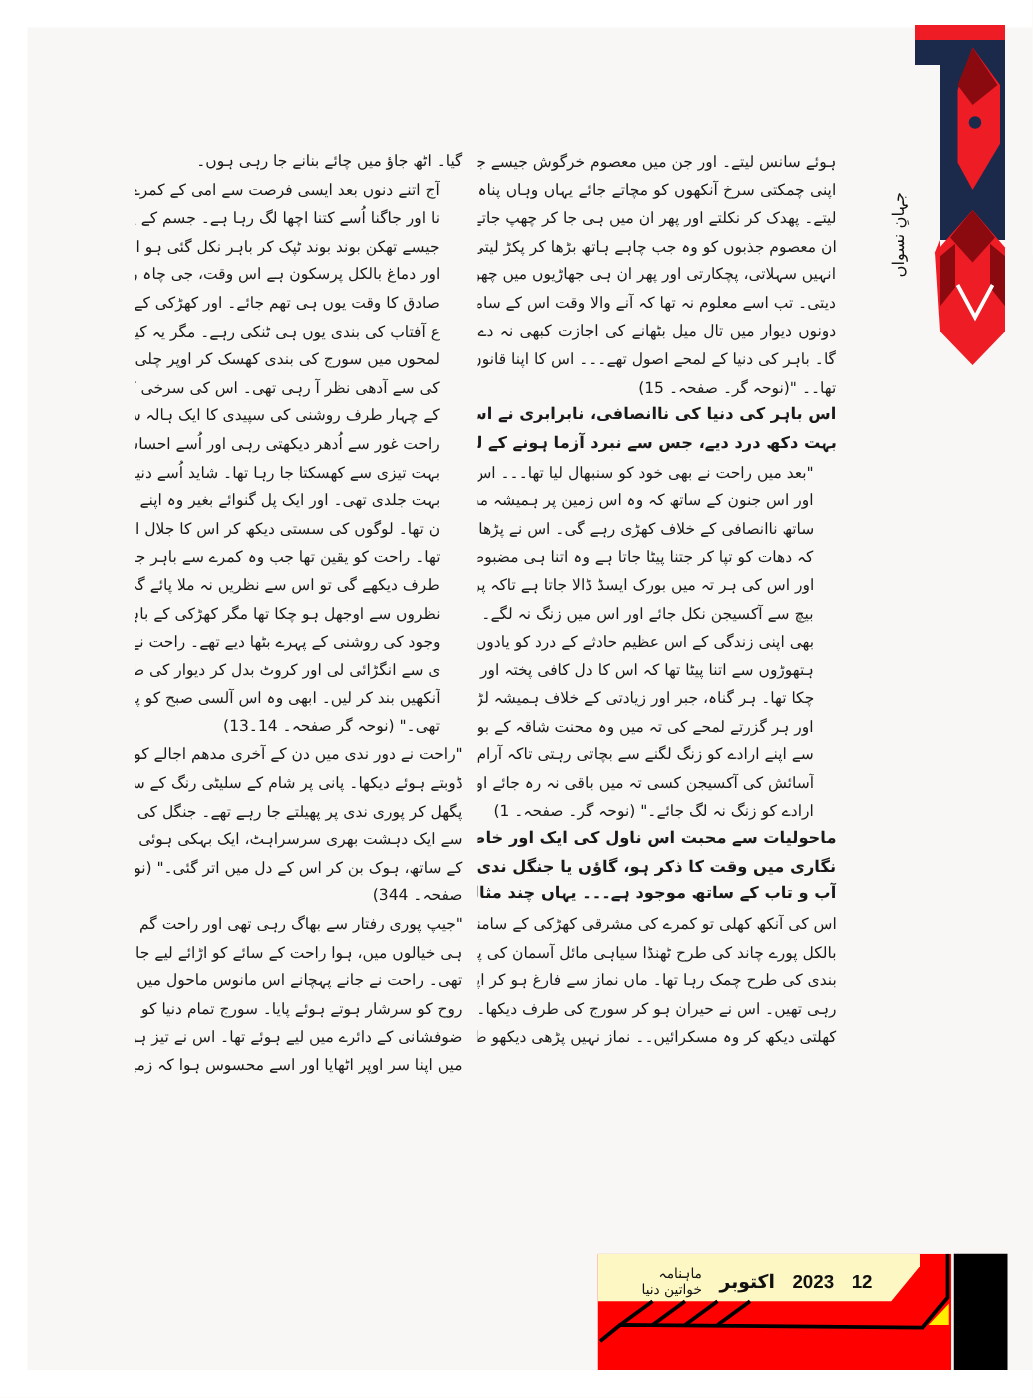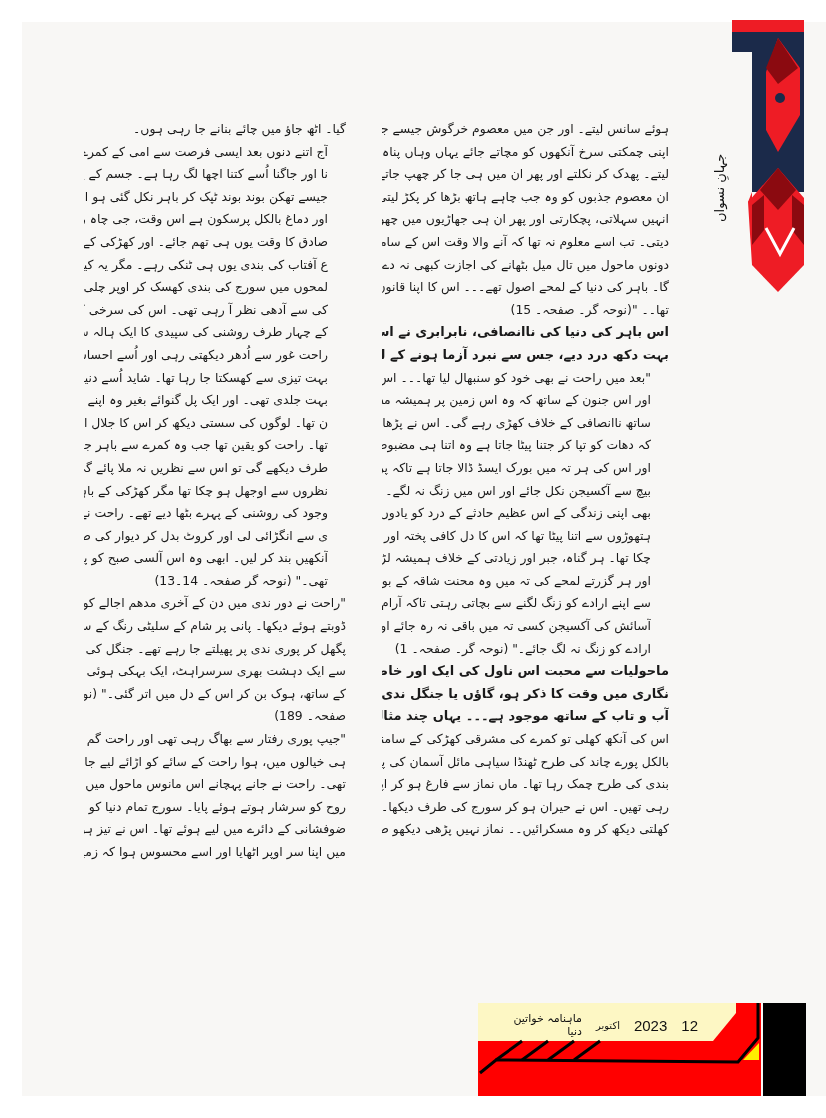--- a/index.html
+++ b/index.html
@@ -3,32 +3,32 @@
 <meta charset="utf-8">
 <style>
   html, body { margin:0; padding:0; }
   body { width:826px; height:1118px; background:#ffffff; position:relative; overflow:hidden; font-family:"DejaVu Sans", sans-serif; }
   .page { position:absolute; left:22px; top:22px; width:804px; height:1074px; background:#f8f7f5; }
   .col { position:absolute; direction:rtl; text-align:justify; color:#1a1a1a; font-family:"DejaVu Sans", sans-serif; font-size:12.4px; line-height:22.6px; }
   .col .line { display:block; white-space:nowrap; overflow:hidden; text-align-last:justify; }
   .col .line.last { text-align-last:right; }
   .col .bold { font-weight:bold; font-size:13px; }
   .right-col { left:382px; top:118px; width:287px; }
-  .left-col { left:84px; top:118px; width:262px; }
+  .left-col { left:108px; top:118px; width:262px; }
   .indent { padding-right:18px; }
   
   .side { position:absolute; left:730px; top:20px; width:76px; height:272px; }
   .side-label { position:absolute; left:712px; top:150px; width:30px; height:75px; writing-mode:vertical-rl; transform:rotate(180deg); font-size:13px; color:#111; direction:rtl; text-align:center; font-family:"DejaVu Sans", sans-serif; }
   
   .banner { position:absolute; left:478px; top:1003px; width:283px; height:93px; }
   .banner-black { position:absolute; left:763px; top:1003px; width:43px; height:93px; background:#000; }
   .banner-text { position:absolute; left:478px; top:1014px; width:220px; height:22px; display:flex; align-items:center; justify-content:flex-start; gap:14px; direction:ltr; padding-left:28px; box-sizing:border-box; }
   .banner-text .mag { font-size:11px; color:#111; direction:rtl; }
-  .banner-text .month { font-size:10px; color:#111; direction:rtl; }
-  .banner-text .year, .banner-text .pg { font-family:"Liberation Sans", sans-serif; font-weight:normal; font-size:15px; color:#111; }
+  .banner-text .month { font-size:15px; color:#111; direction:rtl;font-weight:bold; }
+  .banner-text .year, .banner-text .pg { font-family:"Liberation Sans", sans-serif; font-weight:bold; font-size:15px; color:#111; }
 </style>
 </head>
 <body>
 
 <div class="page"></div>
 
 <svg class="side" viewBox="0 0 76 272" xmlns="http://www.w3.org/2000/svg">
   <rect x="2" y="0" width="72" height="12" fill="#ee1c25"></rect>
   <rect x="2" y="12" width="72" height="20" fill="#1b2a4a"></rect>
   <rect x="22" y="32" width="52" height="140" fill="#1b2a4a"></rect>
@@ -45,21 +45,21 @@
 <div class="side-label">جہانِ نسواں</div>
 
 <div class="col right-col">
   <div id="rc-lines">
       <span class="line">ہوئے سانس لیتے۔ اور جن میں معصوم خرگوش جیسے جذبے</span>
       <span class="line">اپنی چمکتی سرخ آنکھوں کو مچاتے جائے یہاں وہاں پناہ</span>
       <span class="line">لیتے۔ پھدک کر نکلتے اور پھر ان میں ہی جا کر چھپ جاتے۔</span>
       <span class="line">ان معصوم جذبوں کو وہ جب چاہے ہاتھ بڑھا کر پکڑ لیتی۔</span>
       <span class="line">انہیں سہلاتی، پچکارتی اور پھر ان ہی جھاڑیوں میں چھوڑ</span>
       <span class="line">دیتی۔ تب اسے معلوم نہ تھا کہ آنے والا وقت اس کے سامنے</span>
-      <span class="line">دونوں ماحول میں تال میل بٹھانے کی اجازت کبھی نہ دے</span>
+      <span class="line">دونوں دیوار میں تال میل بٹھانے کی اجازت کبھی نہ دے</span>
       <span class="line">گا۔ باہر کی دنیا کے لمحے اصول تھے۔۔۔ اس کا اپنا قانون</span>
       <span class="line last">تھا۔۔ "(نوحہ گر۔ صفحہ۔ 15)</span>
     </div>
   <div id="rc-para2" class="bold">
       <span class="line">اس باہر کی دنیا کی ناانصافی، نابرابری نے اس کو کم عمری میں ہی</span>
       <span class="line">بہت دکھ درد دیے، جس سے نبرد آزما ہونے کے لیے خود کو کیسے تیار</span>
     </div>
   <div id="rc-quote2" class="indent">
       <span class="line">"بعد میں راحت نے بھی خود کو سنبھال لیا تھا۔۔۔ اس شوق</span>
       <span class="line">اور اس جنون کے ساتھ کہ وہ اس زمین پر ہمیشہ مظلوموں کے</span>
@@ -114,21 +114,21 @@
       <span class="line">ی سے انگڑائی لی اور کروٹ بدل کر دیوار کی طرف رخ کر کے</span>
       <span class="line">آنکھیں بند کر لیں۔ ابھی وہ اس آلسی صبح کو پکڑے رہنا چاہتی</span>
       <span class="line last">تھی۔" (نوحہ گر صفحہ۔ 14۔13)</span>
     </div>
   <div id="lc-quote4">
       <span class="line">"راحت نے دور ندی میں دن کے آخری مدھم اجالے کو</span>
       <span class="line">ڈوبتے ہوئے دیکھا۔ پانی پر شام کے سلیٹی رنگ کے سائے</span>
       <span class="line">پگھل کر پوری ندی پر پھیلتے جا رہے تھے۔ جنگل کی طرف</span>
       <span class="line">سے ایک دہشت بھری سرسراہٹ، ایک بہکی ہوئی جنگلی خوشبو</span>
       <span class="line">کے ساتھ، ہوک بن کر اس کے دل میں اتر گئی۔" (نوحہ گر:</span>
-      <span class="line last">صفحہ۔ 189)</span>
+      <span class="line last">صفحہ۔ 344)</span>
     </div>
   <div id="lc-quote5">
       <span class="line">"جیپ پوری رفتار سے بھاگ رہی تھی اور راحت گم تھی اپنے</span>
       <span class="line">ہی خیالوں میں، ہوا راحت کے سائے کو اڑائے لیے جا رہی</span>
       <span class="line">تھی۔ راحت نے جانے پہچانے اس مانوس ماحول میں اپنی</span>
       <span class="line">روح کو سرشار ہوتے ہوئے پایا۔ سورج تمام دنیا کو اپنی</span>
       <span class="line">ضوفشانی کے دائرے میں لیے ہوئے تھا۔ اس نے تیز ہوا</span>
       <span class="line last">میں اپنا سر اوپر اٹھایا اور اسے محسوس ہوا کہ زمین کا پیلا تنا ہی</span>
     </div>
 </div>

